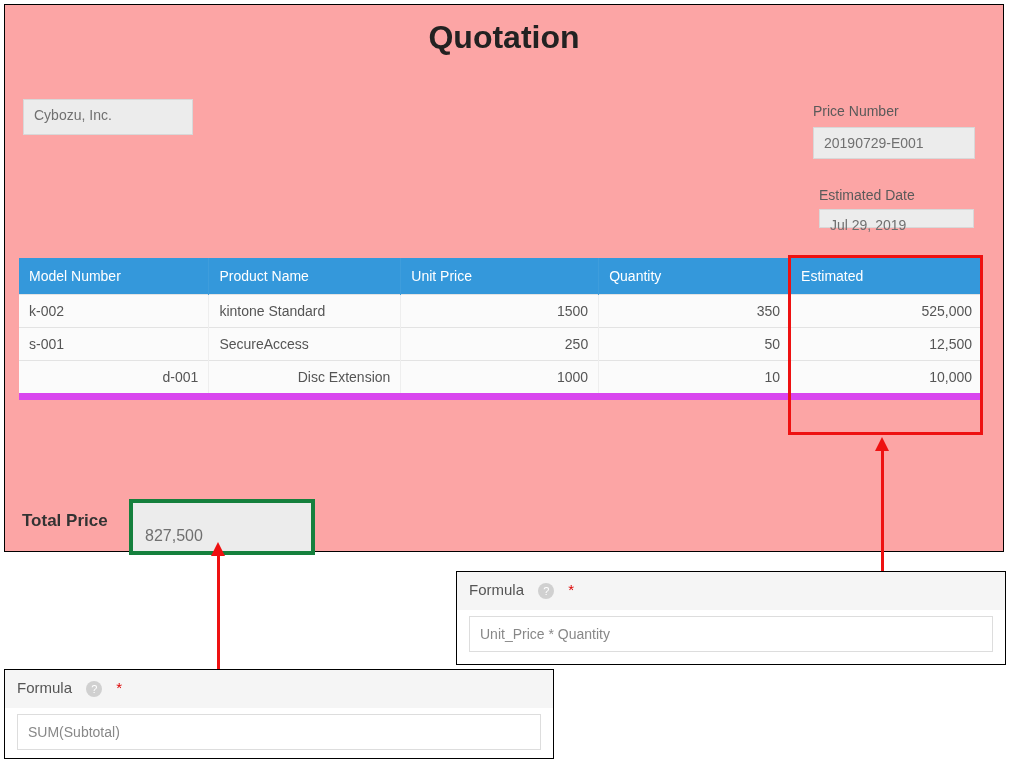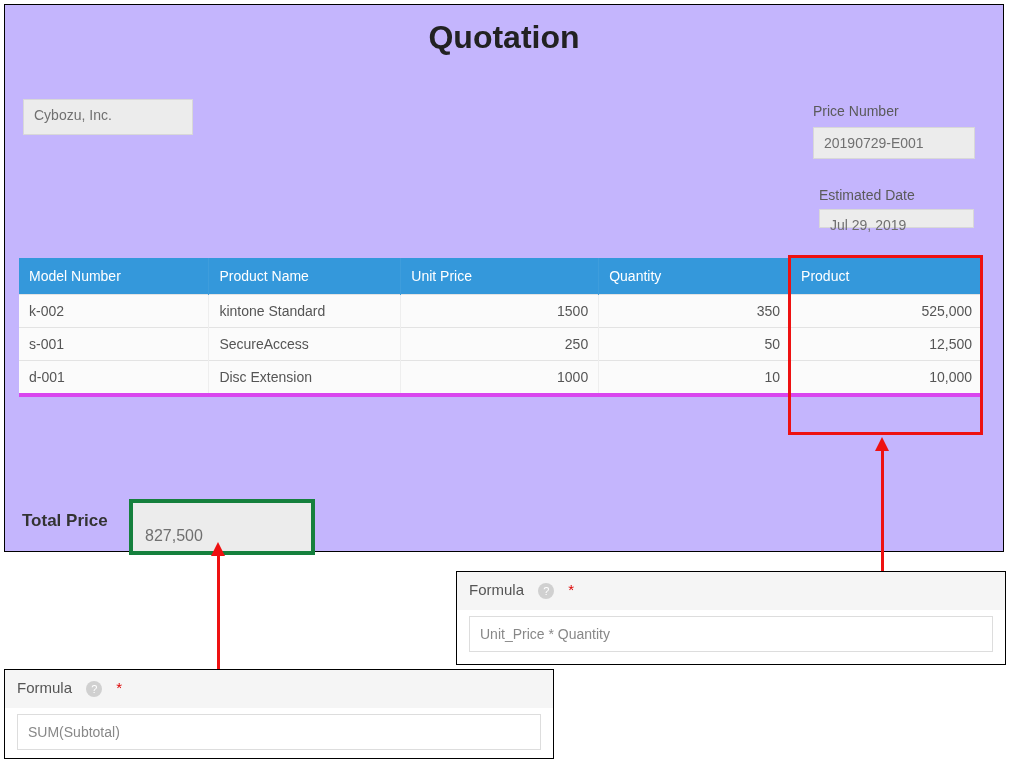--- a/index.html
+++ b/index.html
@@ -1,20 +1,20 @@
 <!DOCTYPE html>
 <html><head>
 <meta charset="utf-8">
 <style>
   * { box-sizing: border-box; margin: 0; padding: 0; }
   html, body { width: 1009px; height: 763px; font-family: Arial, Helvetica, sans-serif; background: #fff; }
   .canvas { position: relative; width: 1009px; height: 763px; }
   .main-frame {
     position: absolute; left: 4px; top: 4px; width: 1000px; height: 548px;
-    border: 1px solid #000; background: #c4b5fd;
+    border: 1px solid #000; background: #fca5a5;
   }
   .page-title {
     position: absolute; left: 0; top: 14px; width: 100%; text-align: center;
     font-size: 32px; font-weight: 600; color: #222;
   }
   .company-box {
     position: absolute; left: 18px; top: 94px; width: 170px; height: 36px;
     background: #ececec; border: 1px solid #d8d8d8; color: #707070;
     font-size: 14px; padding: 7px 10px;
   }
@@ -39,21 +39,21 @@
     border-collapse: collapse; font-size: 14px;
   }
   .tbl th {
     background: #3498db; color: #fff; font-weight: normal; text-align: left;
     padding: 10px 10px; border-right: 1px solid rgba(255,255,255,0.05);
   }
   .tbl td {
     background: #fbfbfb; color: #555; padding: 8px 10px;
     border-top: 1px solid #e3e3e3; border-right: 1px solid #eee;
   }
-  .tbl tr:last-child td { border-bottom: 4px solid #d946ef; }
+  .tbl tr:last-child td { border-bottom: 7px solid #d946ef; text-align: right; }
   .num { text-align: right; }
   .col-model { width: 190px; }
   .col-product { width: 192px; }
   .col-unit { width: 198px; }
   .col-qty { width: 192px; }
   .col-sub { width: 192px; }
 
   .total-label {
     position: absolute; left: 17px; top: 506px; font-size: 17px; font-weight: bold; color: #333;
   }
@@ -117,21 +117,21 @@
     <div class="est-date-label">Estimated Date</div>
     <div class="est-date-box">Jul 29, 2019</div>
 
     <table class="tbl">
       <thead>
         <tr>
           <th class="col-model">Model Number</th>
           <th class="col-product">Product Name</th>
           <th class="col-unit">Unit Price</th>
           <th class="col-qty">Quantity</th>
-          <th class="col-sub">Product</th>
+          <th class="col-sub">Estimated</th>
         </tr>
       </thead>
       <tbody>
         <tr>
           <td>k-002</td>
           <td>kintone Standard</td>
           <td class="num">1500</td>
           <td class="num">350</td>
           <td class="num">525,000</td>
         </tr>

